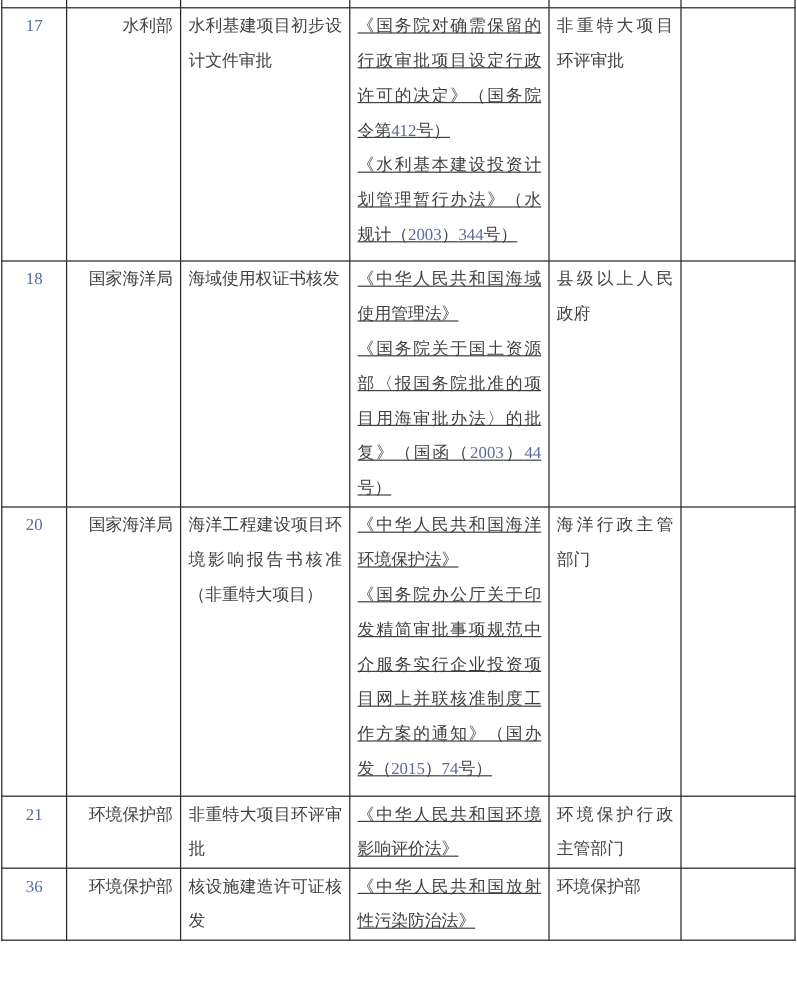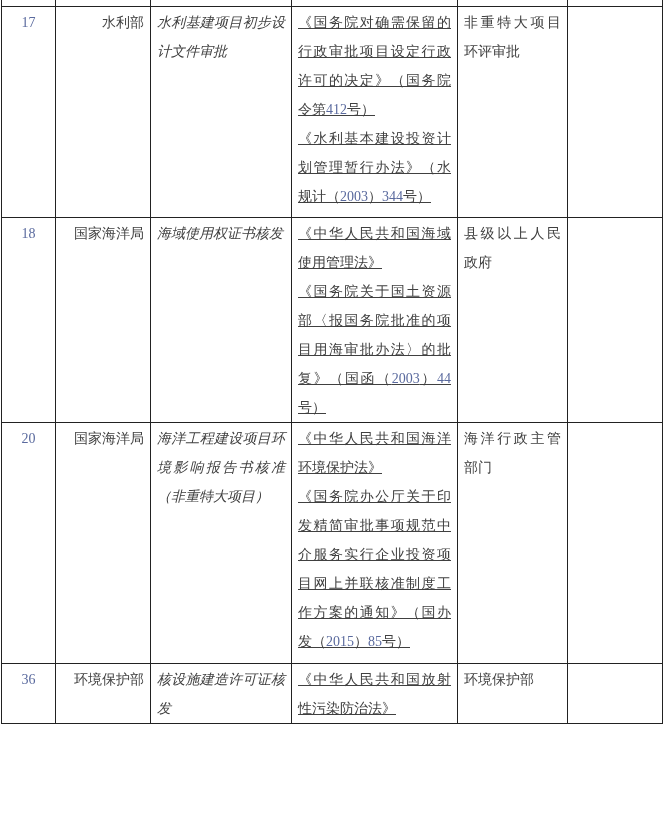--- a/index.html
+++ b/index.html
@@ -26,21 +26,21 @@
     vertical-align: top;
     font-size: 14px;
     line-height: 29px;
     color: #404040;
     padding: 1px 6px 0 6px;
     overflow: hidden;
     word-break: break-all;
   }
   td.c-no { text-align: center; padding-left: 2px; padding-right: 2px; }
   td.c-dept { text-align: right; }
-  td.c-item { text-align: justify; white-space: pre-line; font-style: italic; }
+  td.c-item { text-align: justify; white-space: pre-line; }
   td.c-basis { text-align: justify; white-space: pre-line; padding-left: 4px; padding-right: 4px; text-decoration: underline; }
   td.c-auth { text-align: justify; white-space: pre-line; }
   td.c-remark { }
   tr.rh-sliver-top  { height: 6px; }
   tr.rh-17 { height: 211px; }
   tr.rh-18 { height: 181px; }
   tr.rh-19 { height: 58px; }
   tr.rh-20 { height: 241px; }
   tr.rh-21 { height: 60px; }
   tr.rh-22 { height: 60px; }
@@ -89,25 +89,33 @@
         <td class="c-auth">县级以上人民政府</td>
         <td class="c-remark"></td>
       </tr>
 
 
       <tr class="rh-20">
         <td class="c-no"><span class="digit">20</span></td>
         <td class="c-dept">国家海洋局</td>
         <td class="c-item">海洋工程建设项目环境影响报告书核准（非重特大项目）</td>
         <td class="c-basis">《中华人民共和国海洋环境保护法》
-《国务院办公厅关于印发精简审批事项规范中介服务实行企业投资项目网上并联核准制度工作方案的通知》（国办发（<span class="digit">2015</span>）<span class="digit">85</span>号）</td>
+《国务院办公厅关于印发精简审批事项规范中介服务实行企业投资项目网上并联核准制度工作方案的通知》（国办发（<span class="digit">2015</span>）<span class="digit">74</span>号）</td>
         <td class="c-auth">海洋行政主管部门</td>
         <td class="c-remark"></td>
       </tr>
 
+      <tr class="rh-21">
+        <td class="c-no"><span class="digit">21</span></td>
+        <td class="c-dept">环境保护部</td>
+        <td class="c-item">非重特大项目环评审批</td>
+        <td class="c-basis">《中华人民共和国环境影响评价法》</td>
+        <td class="c-auth">环境保护行政主管部门</td>
+        <td class="c-remark"></td>
+      </tr>
 
       <tr class="rh-22">
         <td class="c-no"><span class="digit">36</span></td>
         <td class="c-dept">环境保护部</td>
         <td class="c-item">核设施建造许可证核发</td>
         <td class="c-basis">《中华人民共和国放射性污染防治法》</td>
         <td class="c-auth">环境保护部</td>
         <td class="c-remark"></td>
       </tr>
 

